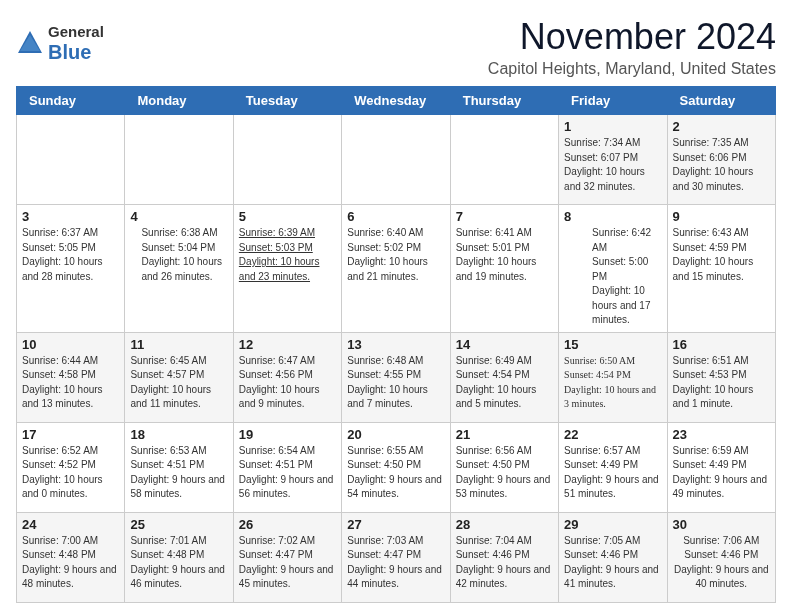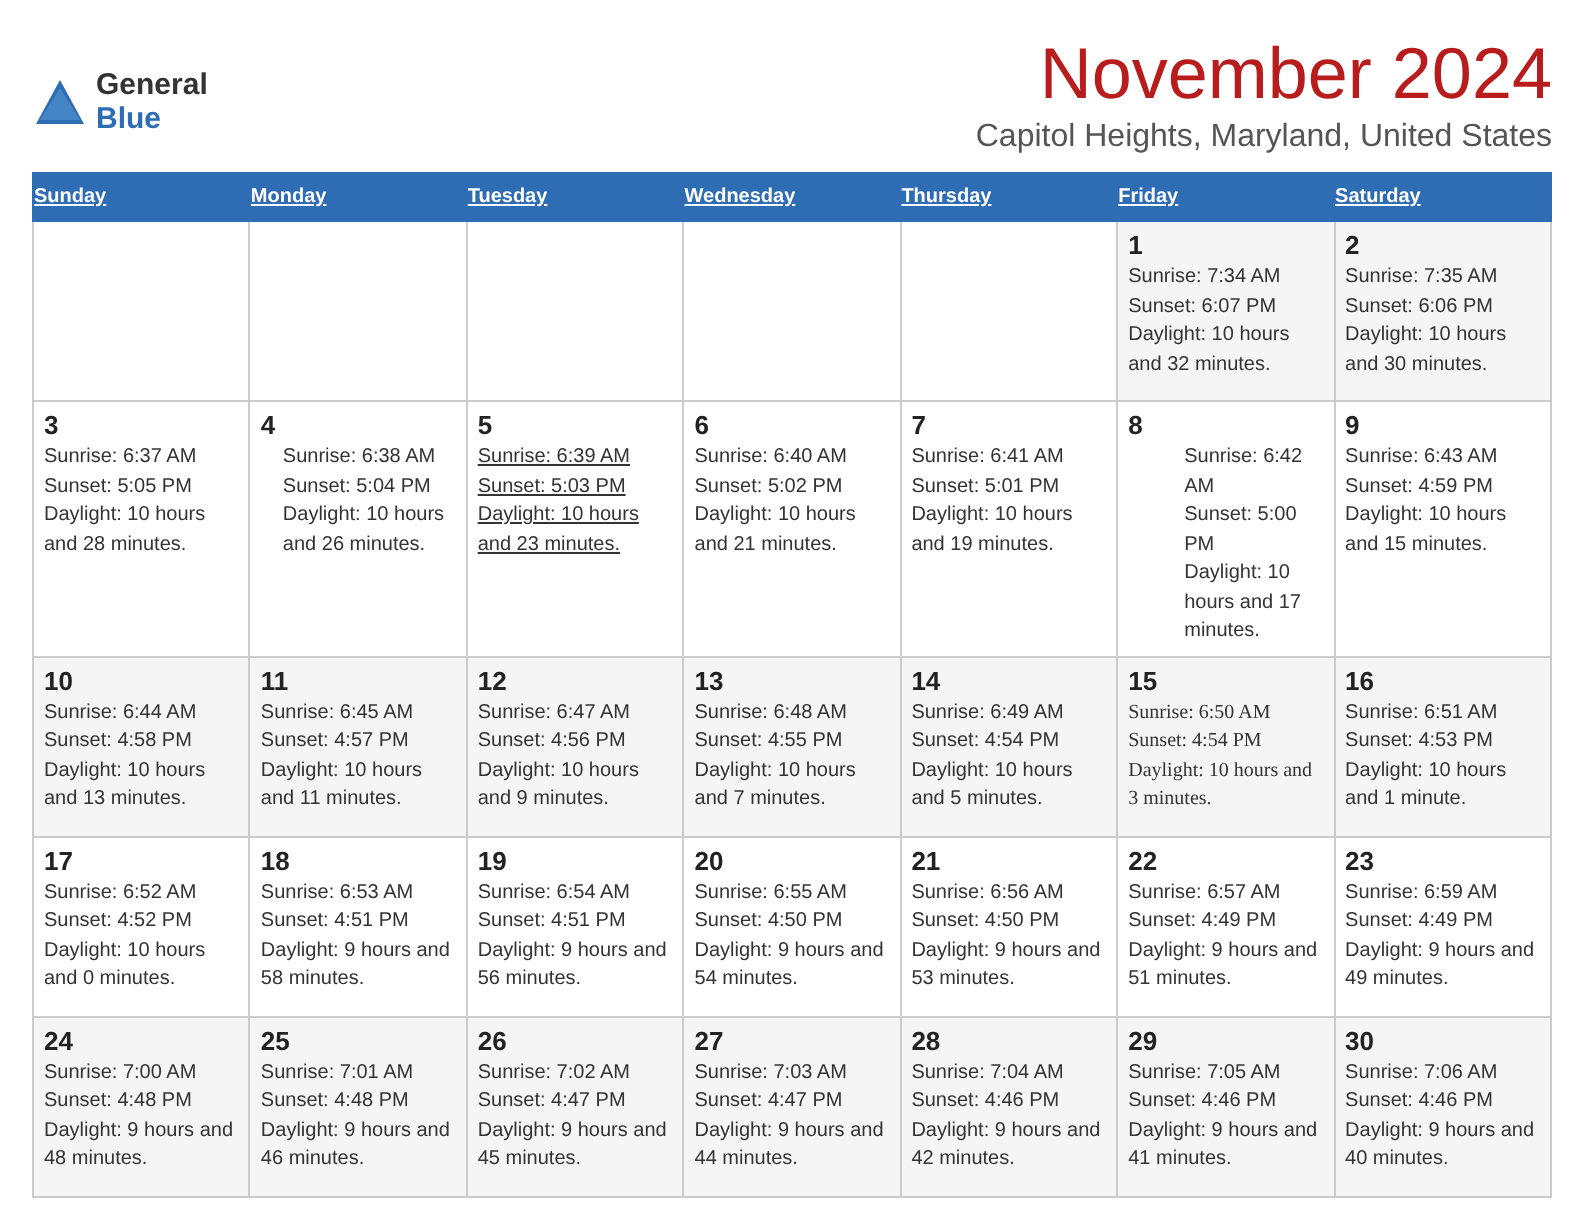--- a/index.html
+++ b/index.html
@@ -12,69 +12,68 @@
     }
     .header-area {
       display: flex;
       justify-content: space-between;
       align-items: flex-start;
       margin-bottom: 8px;
     }
     .logo {
       display: flex;
       align-items: center;
-      margin-top: 19px;
+      margin-top: 8px;
     }
     .logo-text {
       display: flex;
       flex-direction: column;
       line-height: 1.1;
     }
     .logo-general {
       font-size: 15px;
       font-weight: bold;
       color: #333;
     }
     .logo-blue {
-      font-size: 15px;
+      font-size: 20px;
       font-weight: bold;
       color: #2e6db4;
     }
     .logo-icon {
       width: 28px;
       height: 28px;
       margin-right: 4px;
     }
     .title-area {
       text-align: right;
     }
     .month-title {
       font-size: 36px;
       font-weight: normal;
-      color: #b91c1c;
+      color: #0f172a;
     }
     .location-title {
       font-size: 16px;
       color: #555;
       margin-top: 2px;
     }
     .calendar {
       width: 100%;
       border-collapse: collapse;
       font-size: 11.5px;
     }
     .calendar thead th {
       background: #2e6db4;
       color: #fff;
-      padding: 6px 0;
+      padding: 6px 12px;
       text-align: left;
       font-weight: bold;
-      font-size: 10px;
+      font-size: 13px;
       border: 1px solid #2e6db4;
-      text-decoration: underline;
     }
     .calendar tbody td {
       vertical-align: top;
       border: 1px solid #ccc;
       padding: 4px 5px;
       height: 90px;
       width: 107px;
       background: #fff;
     }
     .calendar tbody tr:nth-child(odd) td {
@@ -315,19 +314,19 @@
 Daylight: 9 hours and 42 minutes.</div>
         </td>
         <td>
           <span class="day-number">29</span>
           <div class="day-info" style="white-space: pre-line;">Sunrise: 7:05 AM
 Sunset: 4:46 PM
 Daylight: 9 hours and 41 minutes.</div>
         </td>
         <td>
           <span class="day-number">30</span>
-          <div class="day-info" style="white-space: pre-line;">Sunrise: 7:06 AM
+          <div class="day-info" style="white-space: pre-line; text-align: center;">Sunrise: 7:06 AM
 Sunset: 4:46 PM
 Daylight: 9 hours and 40 minutes.</div>
         </td>
       </tr>
     </tbody>
 </table>
 
 </body></html>

